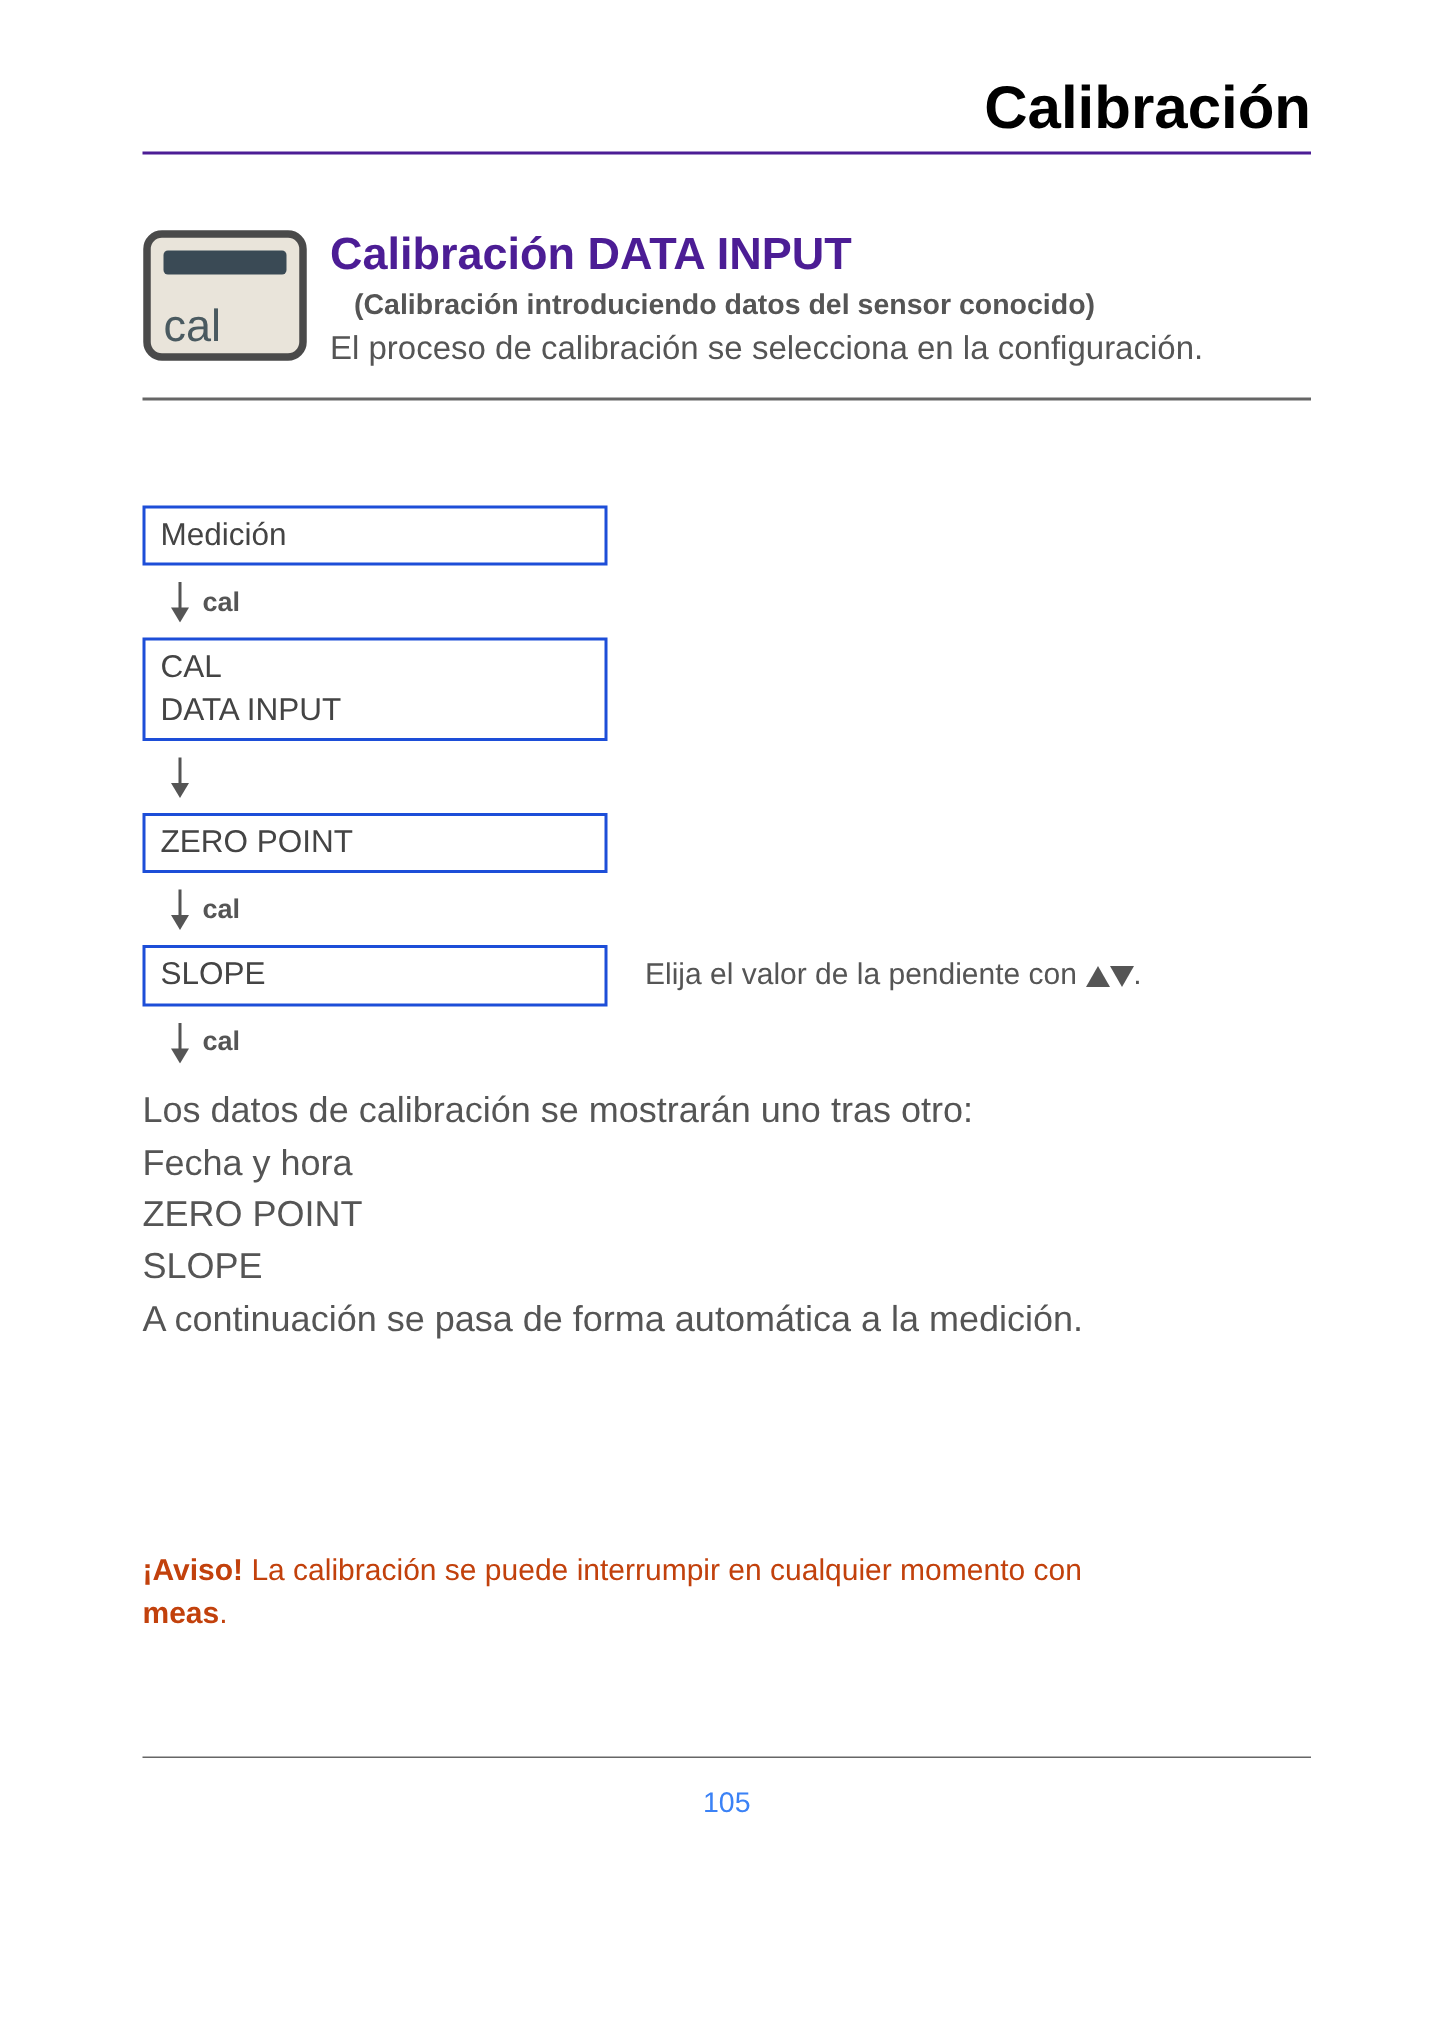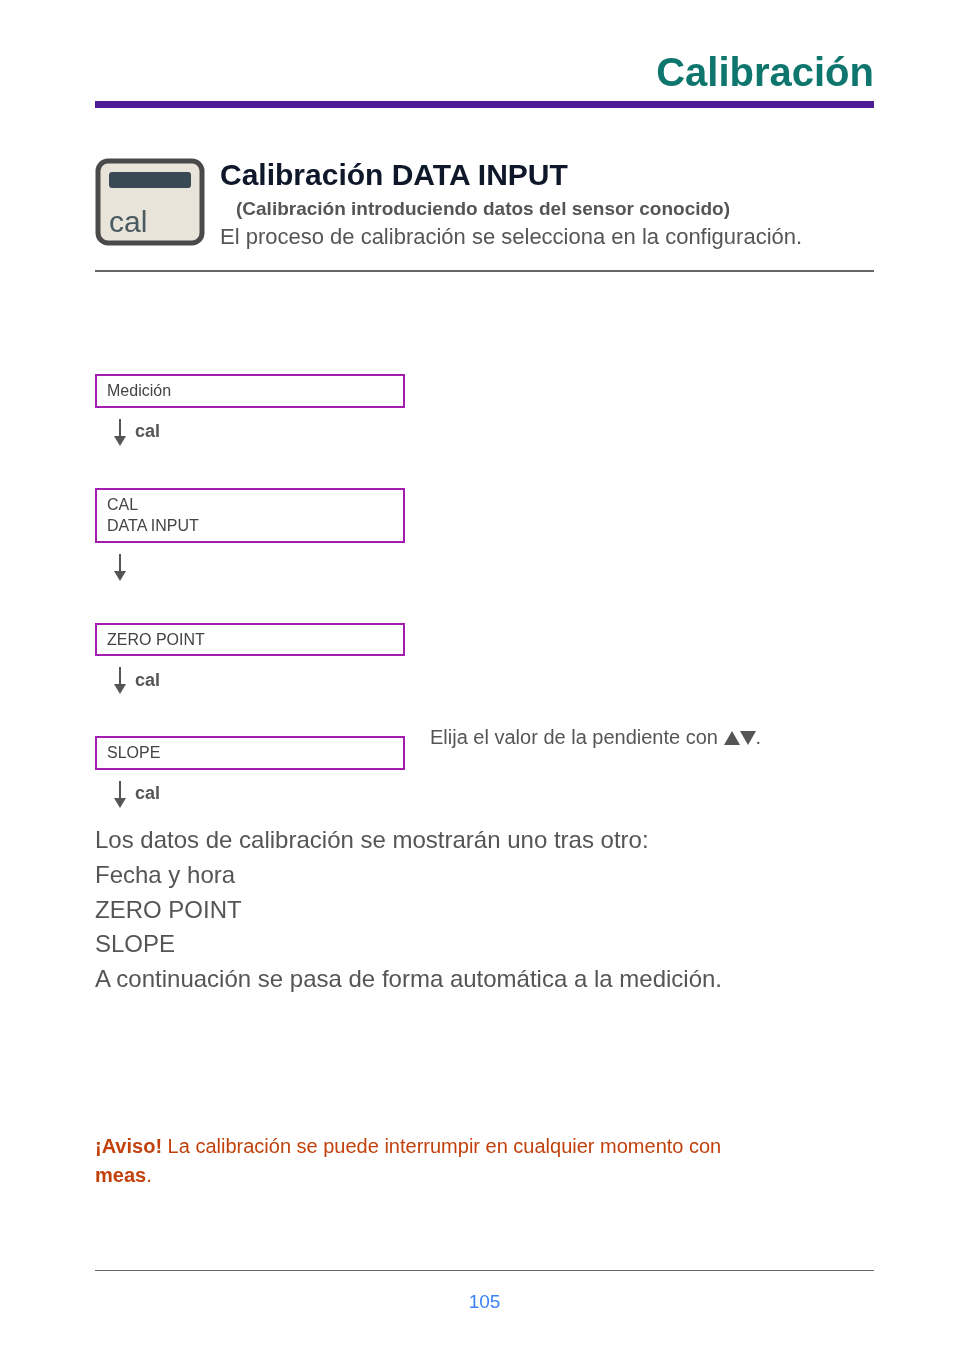--- a/index.html
+++ b/index.html
@@ -13,42 +13,42 @@
     box-sizing: border-box;
     position: relative;
   }
   .page {
     padding: 50px 80px 40px 95px;
   }
   .top-title {
     text-align: right;
     font-size: 40px;
     font-weight: 700;
-    color: #0f766e;
+    color: #000000;
     padding-bottom: 6px;
-    border-bottom: 7px solid #4c1d95;
+    border-bottom: 2px solid #4c1d95;
     margin-bottom: 50px;
   }
   .hdr-row {
     display: flex;
     align-items: flex-start;
     gap: 15px;
     margin-bottom: 18px;
   }
   .cal-icon-box {
     flex: 0 0 auto;
   }
   .cal-icon-box svg { display:block; }
   .hdr-text {
     flex: 1 1 auto;
   }
   .subtitle {
     font-size: 30px;
     font-weight: 700;
-    color: #0f172a;
+    color: #4c1d95;
     margin: 0 0 6px 0;
   }
   .subsub {
     font-size: 19px;
     font-weight: 700;
     color: #555;
     margin: 0 0 4px 16px;
   }
   .desc {
     font-size: 22px;
@@ -59,28 +59,27 @@
     border: none;
     border-top: 2px solid #666;
     margin: 20px 0 70px 0;
   }
   .flow-row {
     display: flex;
     align-items: center;
     gap: 25px;
   }
   .box {
-    border: 2px solid #a21caf;
+    border: 2px solid #1d4ed8;
     padding: 4px 10px;
-    font-size: 16px;
+    font-size: 21px;
     color: #444;
     width: 310px;
     box-sizing: border-box;
     line-height: 1.35;
-    margin-top: 32px;
   }
   .arrow-block {
     display: flex;
     align-items: center;
     gap: 8px;
     margin: 9px 0 9px 18px;
     height: 30px;
   }
   .arrow-down {
     width: 14px;

